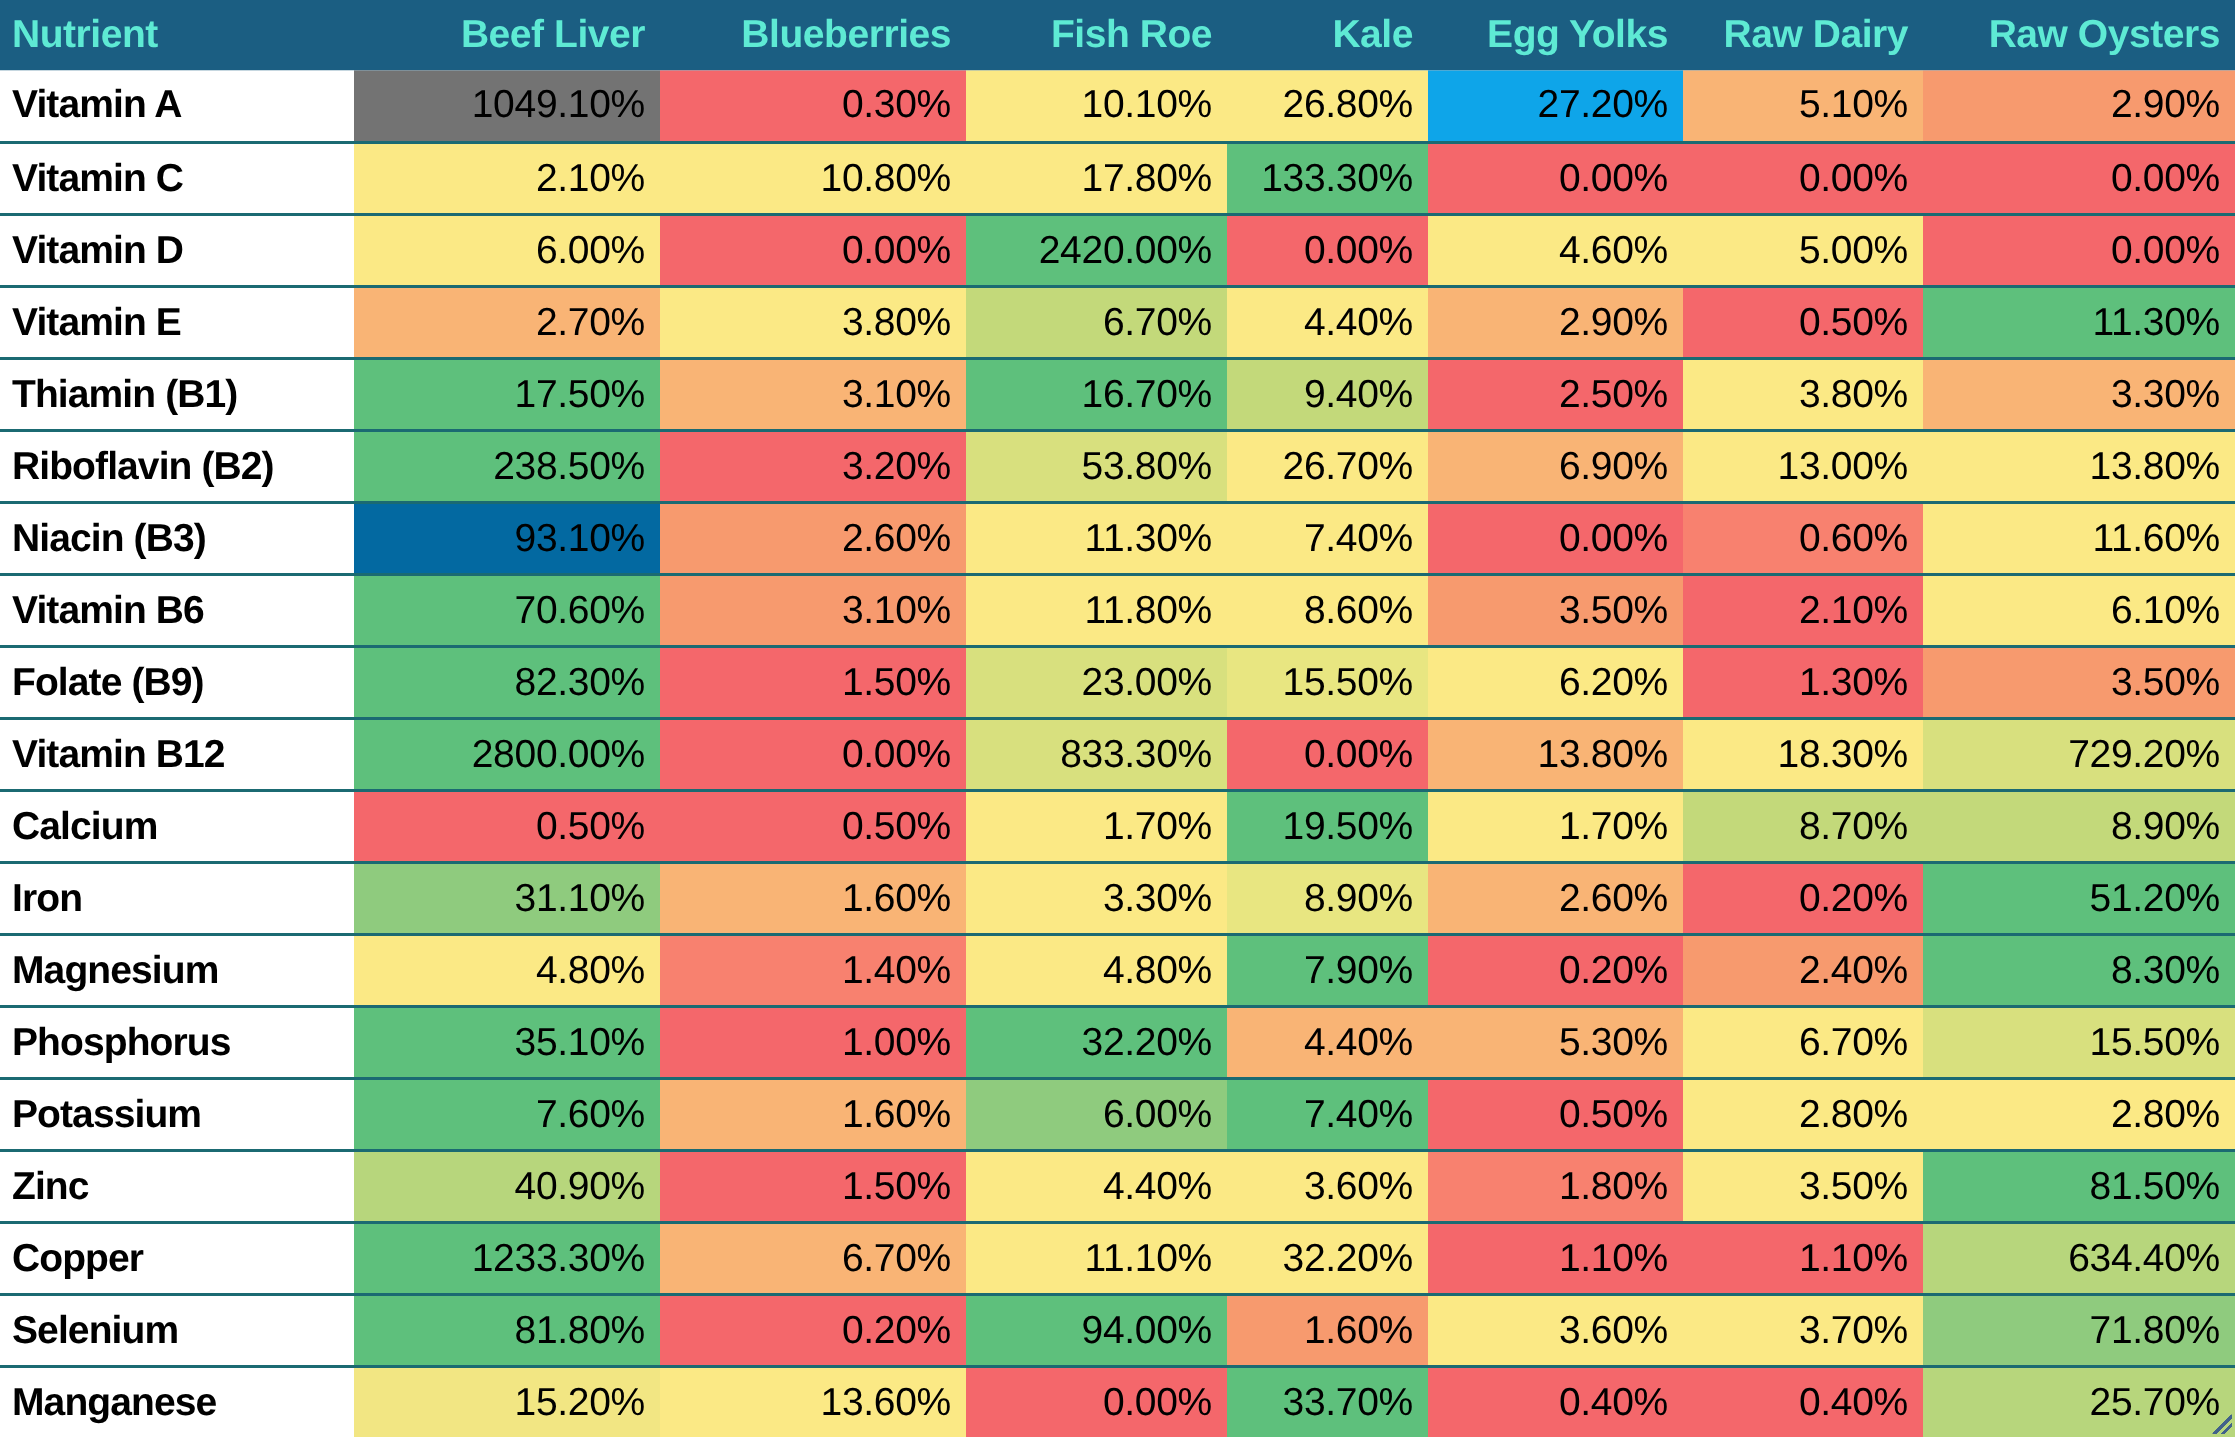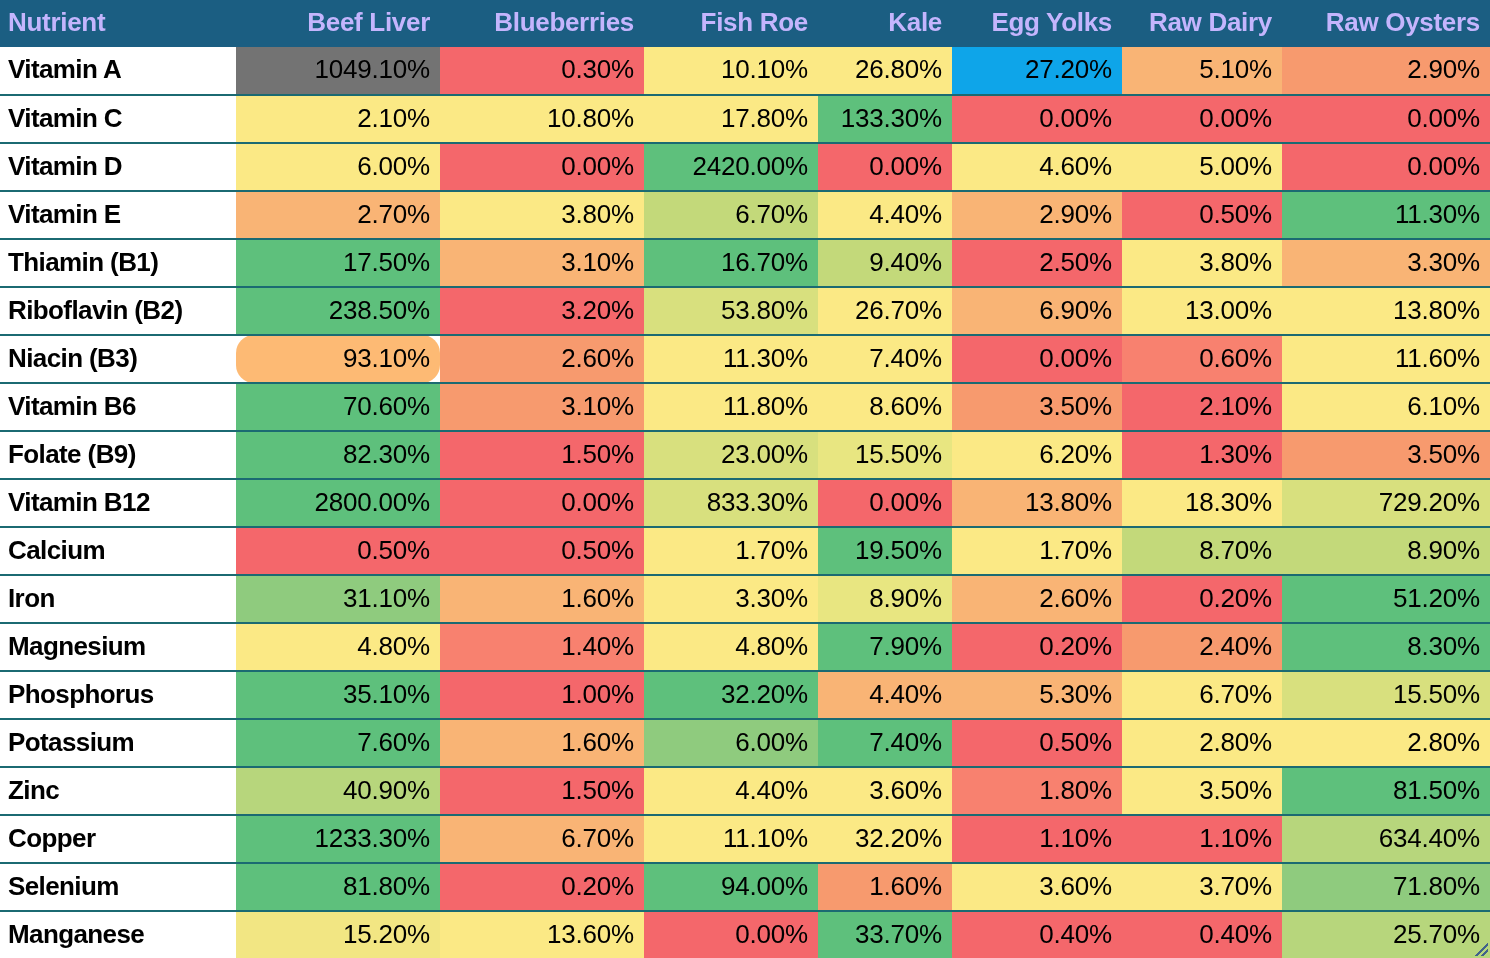--- a/index.html
+++ b/index.html
@@ -29,21 +29,21 @@
   table.nutrient-table col.c-1 { width: 204px; }
   table.nutrient-table col.c-2 { width: 204px; }
   table.nutrient-table col.c-3 { width: 174px; }
   table.nutrient-table col.c-4 { width: 134px; }
   table.nutrient-table col.c-5 { width: 170px; }
   table.nutrient-table col.c-6 { width: 160px; }
   table.nutrient-table col.c-7 { width: 208px; }
 
   thead th {
     background: #1b5e82;
-    color: #c4b5fd;
+    color: #5eead4;
     font-size: 26px;
     font-weight: bold;
     height: 44px;
     padding: 0 10px 3px 10px;
     letter-spacing: -0.3px;
     white-space: nowrap;
     border: none;
   }
   thead th.h-nutrient {
     text-align: left;
@@ -174,21 +174,21 @@
           <td class="value-cell" style="background: rgb(94, 192, 124);">238.50%</td>
           <td class="value-cell" style="background: rgb(244, 103, 107);">3.20%</td>
           <td class="value-cell" style="background: rgb(216, 224, 126);">53.80%</td>
           <td class="value-cell" style="background: rgb(251, 233, 133);">26.70%</td>
           <td class="value-cell" style="background: rgb(249, 180, 117);">6.90%</td>
           <td class="value-cell" style="background: rgb(251, 233, 133);">13.00%</td>
           <td class="value-cell" style="background: rgb(251, 233, 133);">13.80%</td>
         </tr>
         <tr>
           <td class="nutrient-name">Niacin (B3)</td>
-          <td class="value-cell" style="background: #fdba74; border-radius: 18px;">93.10%</td>
+          <td class="value-cell" style="background: #0369a1;">93.10%</td>
           <td class="value-cell" style="background: rgb(247, 154, 110);">2.60%</td>
           <td class="value-cell" style="background: rgb(251, 233, 133);">11.30%</td>
           <td class="value-cell" style="background: rgb(251, 233, 133);">7.40%</td>
           <td class="value-cell" style="background: rgb(244, 103, 107);">0.00%</td>
           <td class="value-cell" style="background: rgb(248, 129, 111);">0.60%</td>
           <td class="value-cell" style="background: rgb(251, 233, 133);">11.60%</td>
         </tr>
         <tr>
           <td class="nutrient-name">Vitamin B6</td>
           <td class="value-cell" style="background: rgb(94, 192, 124);">70.60%</td>

